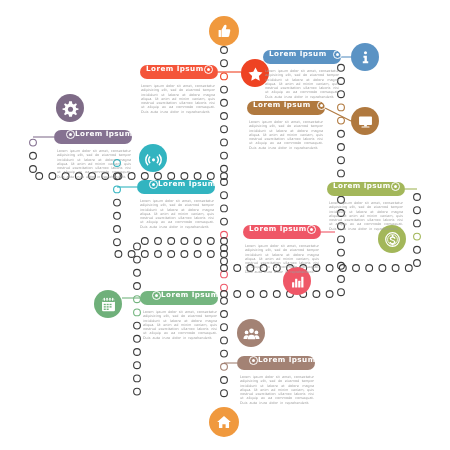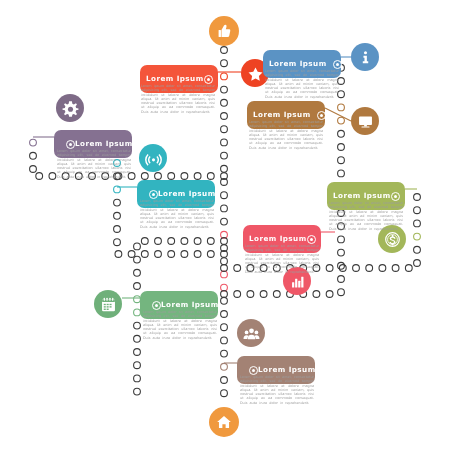--- a/index.html
+++ b/index.html
@@ -18,23 +18,23 @@
     position:absolute;
     border-radius:50%;
     display:flex;align-items:center;justify-content:center;
     box-sizing:border-box;
   }
   .icon-badge svg{display:block;}
 
   
   .pill{
     position:absolute;
-    height:28px;
+    height:14px;
     border-radius:7px;
-    display:flex;align-items:center;
+    display:flex;
     box-sizing:border-box;
     padding:0 6px;
     white-space:nowrap;
   }
   .pill .ttl{
     color:#ffffff;
     font-size:7.2px;
     font-weight:bold;
     letter-spacing:.45px;
     line-height:1;

